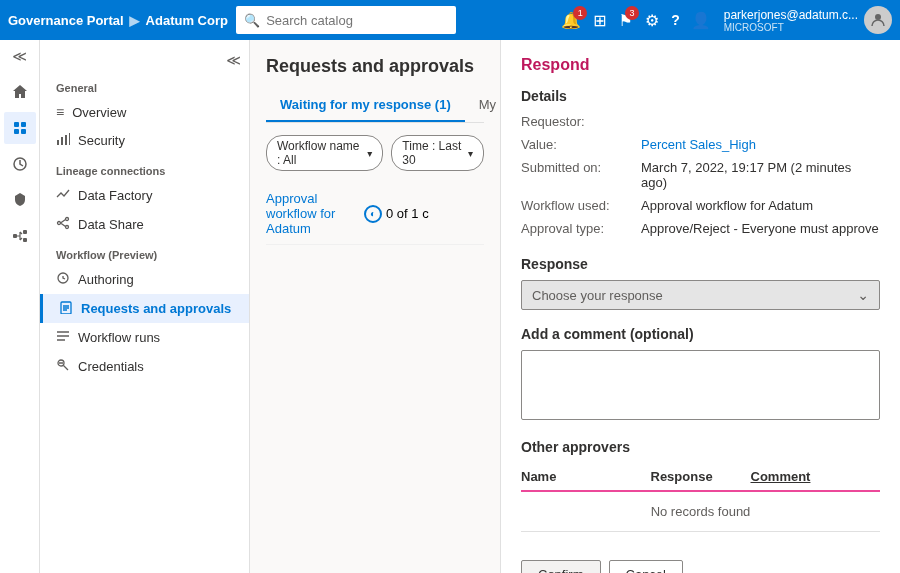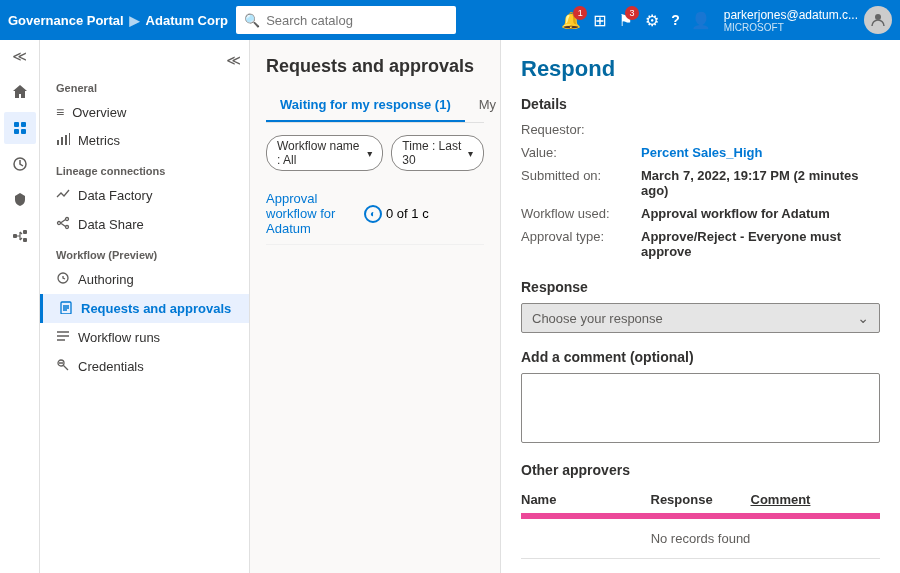--- a/index.html
+++ b/index.html
@@ -94,45 +94,45 @@
     .table-row { display: flex; align-items: center; padding: 8px 0; border-bottom: 1px solid #f0f0f0; }
     .workflow-link { color: #0078d4; cursor: pointer; text-decoration: none; font-size: 13px; flex: 1; }
     .status-cell { width: 120px; display: flex; align-items: center; gap: 4px; }
     .status-icon { width: 18px; height: 18px; border-radius: 50%; border: 2px solid #0078d4; display: flex; align-items: center; justify-content: center; font-size: 10px; color: #0078d4; }
 
     
     .right-panel {
       width: 400px; background: white; border-left: 1px solid #e0e0e0;
       overflow-y: auto; padding: 16px 20px;
     }
-    .respond-title { font-size: 22px; font-weight: 600; color: #0369a1; margin-bottom: 14px; }
+    .respond-title { font-size: 16px; font-weight: 600; color: #be185d; margin-bottom: 14px; }
     .details-section { margin-bottom: 20px; }
     .details-title { font-size: 14px; font-weight: 600; color: #323130; margin-bottom: 10px; }
     .detail-row { display: flex; align-items: flex-start; margin-bottom: 8px; font-size: 13px; }
     .detail-label { width: 120px; color: #605e5c; flex-shrink: 0; }
-    .detail-value { color: #323130; flex: 1; font-weight: bold; }
+    .detail-value { color: #323130; flex: 1; }
     .detail-value.link { color: #0078d4; cursor: pointer; }
 
     .response-section { margin-bottom: 16px; }
     .section-label { font-size: 14px; font-weight: 600; color: #323130; margin-bottom: 8px; }
     .response-dropdown {
       display: flex; align-items: center; justify-content: space-between;
       border: 1px solid #8a8886; border-radius: 2px; padding: 6px 10px;
       cursor: pointer; background: #e5e5e5; font-size: 13px; color: #605e5c;
     }
 
     .comment-section { margin-bottom: 16px; }
     .comment-textarea {
       width: 100%; height: 70px; border: 1px solid #8a8886;
       border-radius: 2px; padding: 6px; font-size: 13px; resize: none; outline: none;
     }
 
     .approvers-section { margin-bottom: 20px; }
     .approvers-table-header {
-      display: flex; padding: 6px 0; border-bottom: 6px solid #ec4899;
+      display: flex; padding: 6px 0; border-bottom: 2px solid #ec4899;
       font-weight: 600; color: #323130; font-size: 13px;
     }
     .ap-name { flex: 1; }
     .ap-response { width: 100px; }
     .ap-comment { flex: 1; text-decoration: underline; }
     .no-records { text-align: center; padding: 12px; color: #605e5c; font-size: 13px; border-bottom: 1px solid #e0e0e0; }
 
     .action-bar { display: flex; gap: 8px; padding-top: 8px; }
     .btn-confirm {
       padding: 6px 16px; background: #f3f2f1; border: 1px solid #8a8886;
@@ -250,21 +250,21 @@
     </div>
     <div class="sidebar-item">
       <span class="si-icon">
         <svg width="14" height="14" viewBox="0 0 14 14" fill="currentColor">
             <rect x="1" y="8" width="2" height="5"></rect>
             <rect x="5" y="5" width="2" height="8"></rect>
             <rect x="9" y="3" width="2" height="10"></rect>
             <rect x="13" y="1" width="1" height="12"></rect>
           </svg>
       </span>
-      <span>Metrics</span>
+      <span>Security</span>
     </div>
 
     <div class="sidebar-section-label">Lineage connections</div>
     <div class="sidebar-item">
       <span class="si-icon">
         <svg width="14" height="14" viewBox="0 0 14 14" fill="none" stroke="currentColor" stroke-width="1.3">
             <path d="M1 10l4-4 3 3 5-6"></path>
           </svg>
       </span>
       <span>Data Factory</span>

